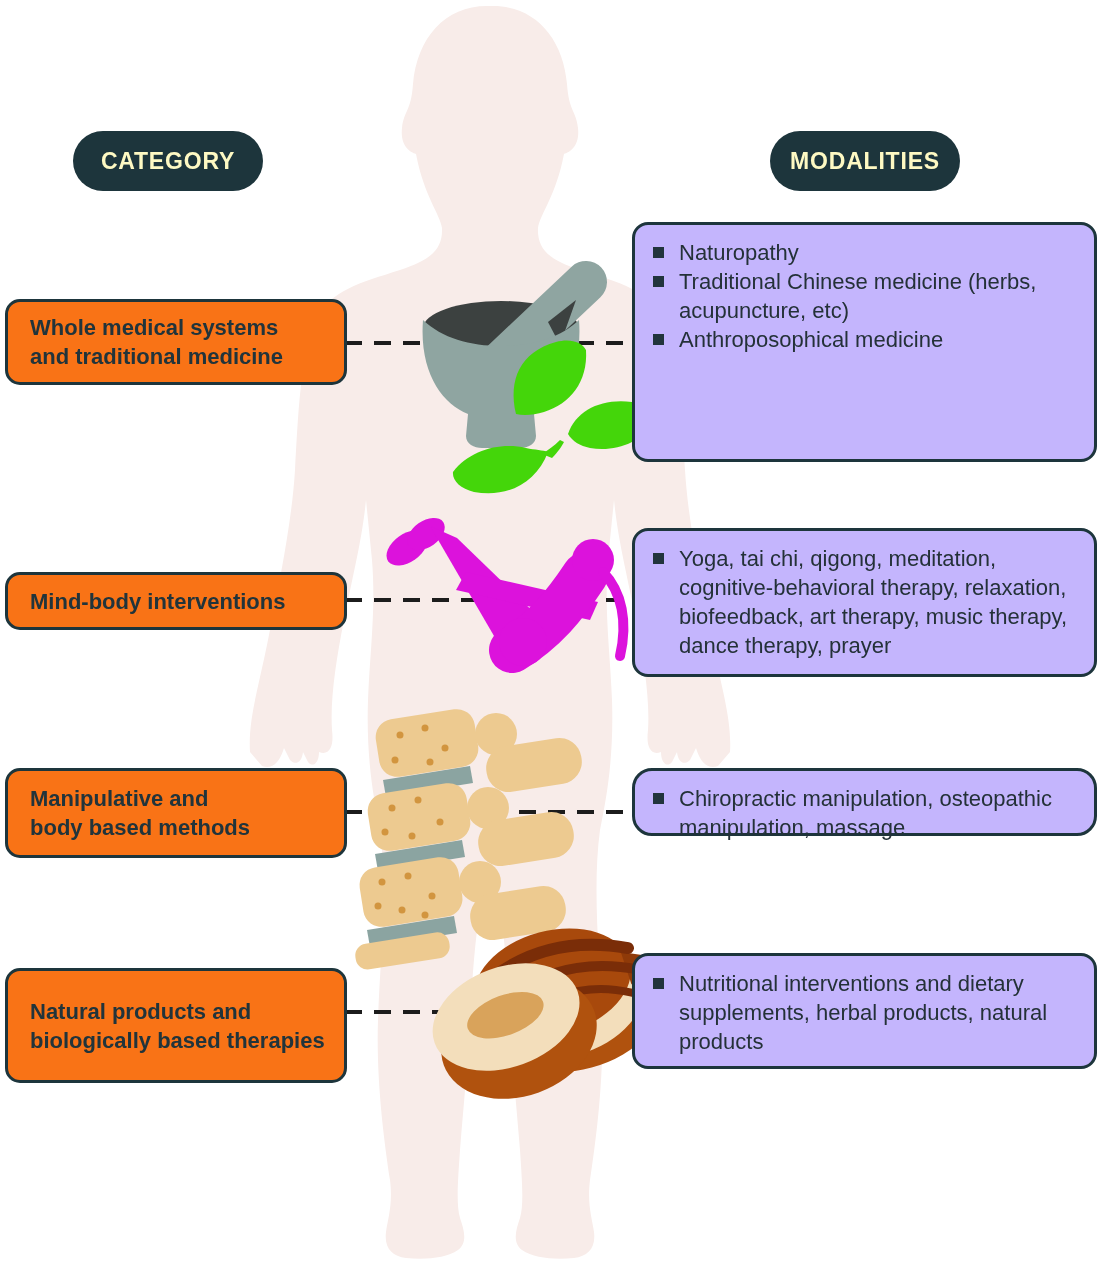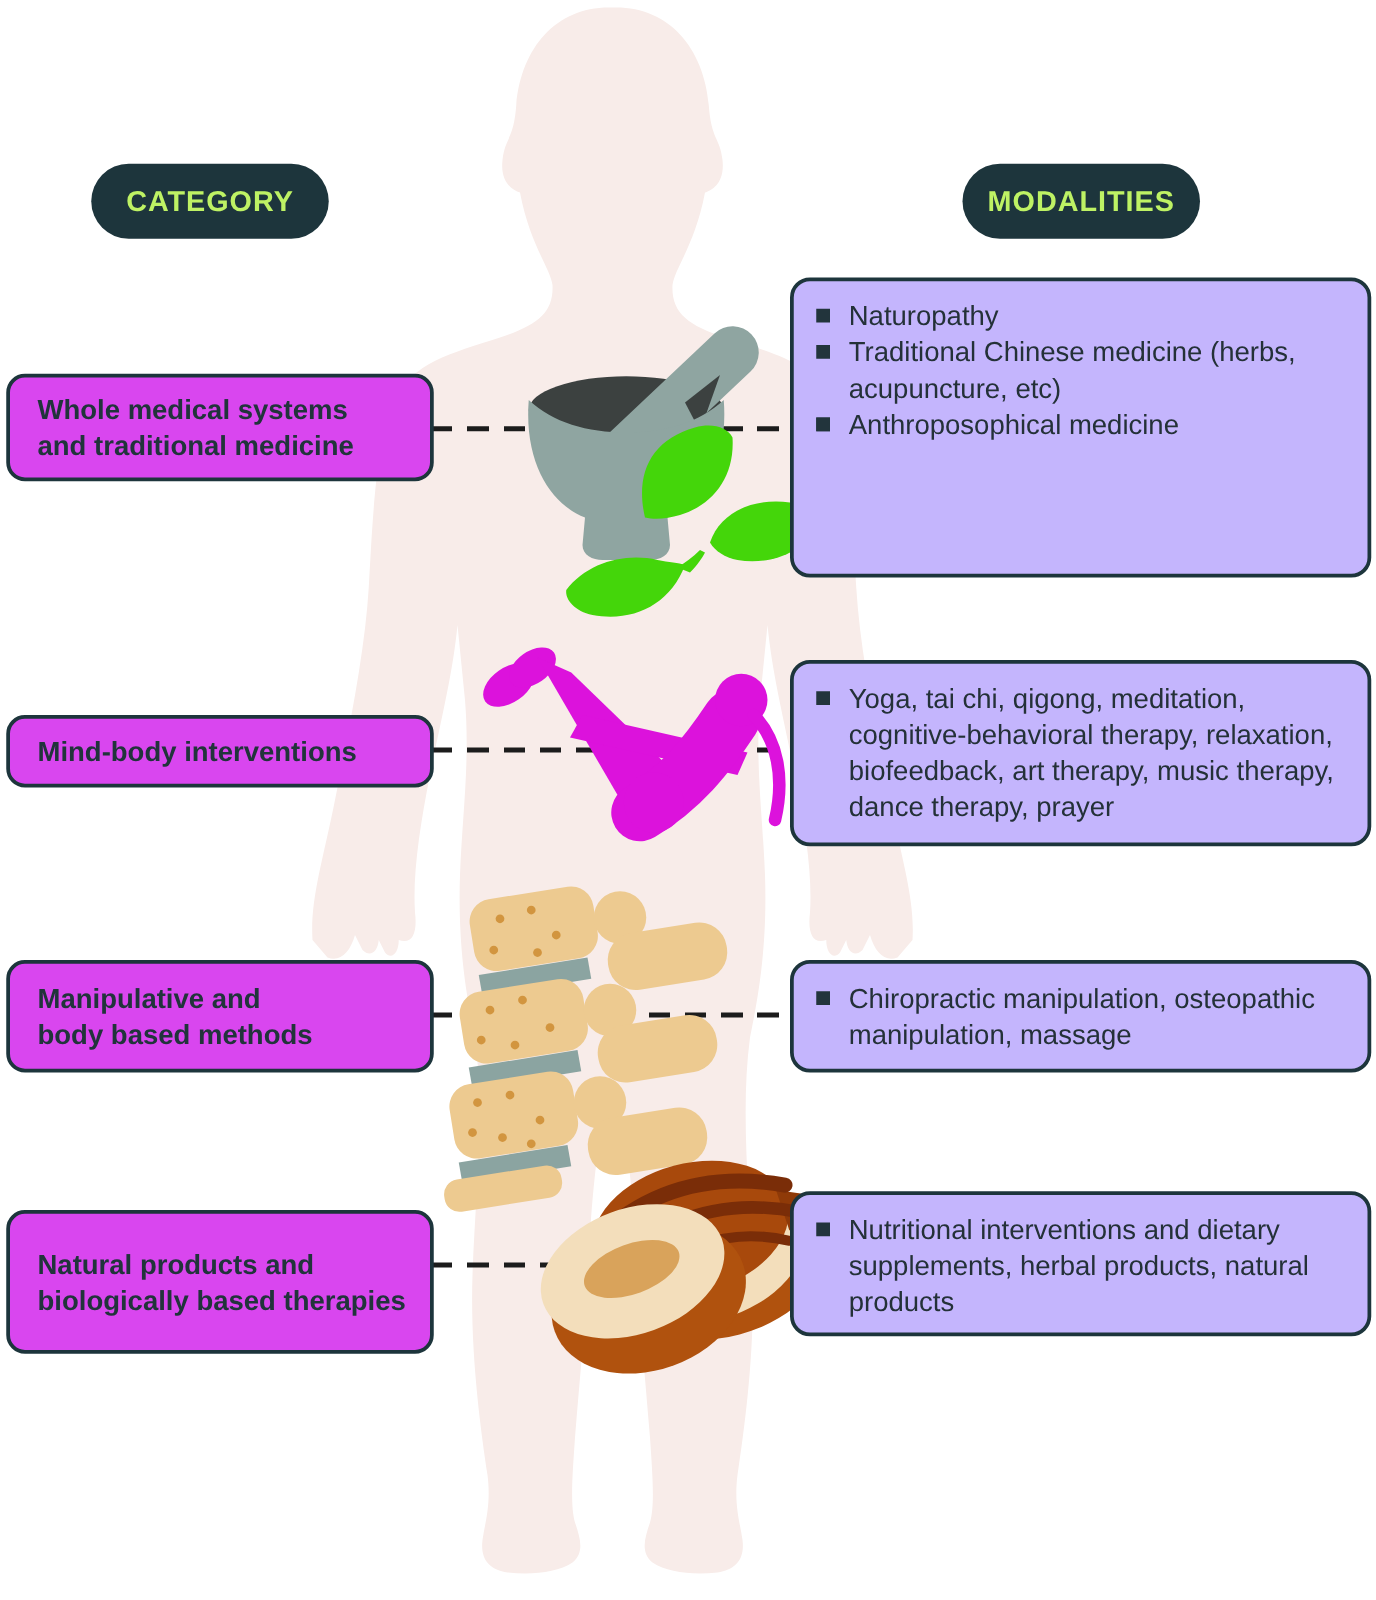--- a/index.html
+++ b/index.html
@@ -3,47 +3,47 @@
 <meta charset="utf-8">
 <style>
   html,body{margin:0;padding:0;background:#ffffff;}
   .canvas{
     position:relative;width:1101px;height:1280px;overflow:hidden;background:#ffffff;
     font-family:"Liberation Sans", sans-serif;color:#21343b;
   }
   .layer{position:absolute;left:0;top:0;width:1101px;height:1280px;}
   
   .pill{
-    position:absolute;height:60px;border-radius:32px;background:#1d353c;color:#bef264;
+    position:absolute;height:60px;border-radius:32px;background:#1d353c;color:#fef9c3;
     display:flex;align-items:center;justify-content:center;
     font-size:23px;font-weight:bold;letter-spacing:.8px;
   }
   .pill.category{left:73px;top:131px;width:190px;}
   .pill.modalities{left:770px;top:131px;width:190px;}
   
   .cat-box{
-    position:absolute;left:5px;width:342px;background:#d946ef;
+    position:absolute;left:5px;width:342px;background:#f97316;
     border:3px solid #1d353c;border-radius:15px;box-sizing:border-box;
     display:flex;flex-direction:column;justify-content:center;
     padding-left:22px;padding-right:10px;
     font-size:22px;font-weight:bold;line-height:29px;z-index:6;
   }
   .cat-1{top:299px;height:86px;}
   .cat-2{top:572px;height:58px;}
   .cat-3{top:768px;height:90px;}
   .cat-4{top:968px;height:115px;}
   
   .mod-box{
     position:absolute;left:632px;width:465px;background:#c4b5fd;
     border:3px solid #1d353c;border-radius:16px;box-sizing:border-box;
     padding:13px 14px 10px 16px;z-index:6;
   }
   .mod-1{top:222px;height:240px;}
   .mod-2{top:528px;height:149px;}
-  .mod-3{top:768px;height:90px;}
+  .mod-3{top:768px;height:68px;border-radius:20px;}
   .mod-4{top:953px;height:116px;}
   .mod-box ul{list-style:none;margin:0;padding:0;}
   .mod-box li{
     position:relative;padding-left:28px;font-size:22px;line-height:29px;color:#243138;
   }
   .bullet-square{
     position:absolute;left:2px;top:9px;width:11px;height:11px;background:#22343c;display:block;
   }
   
   .connector{

